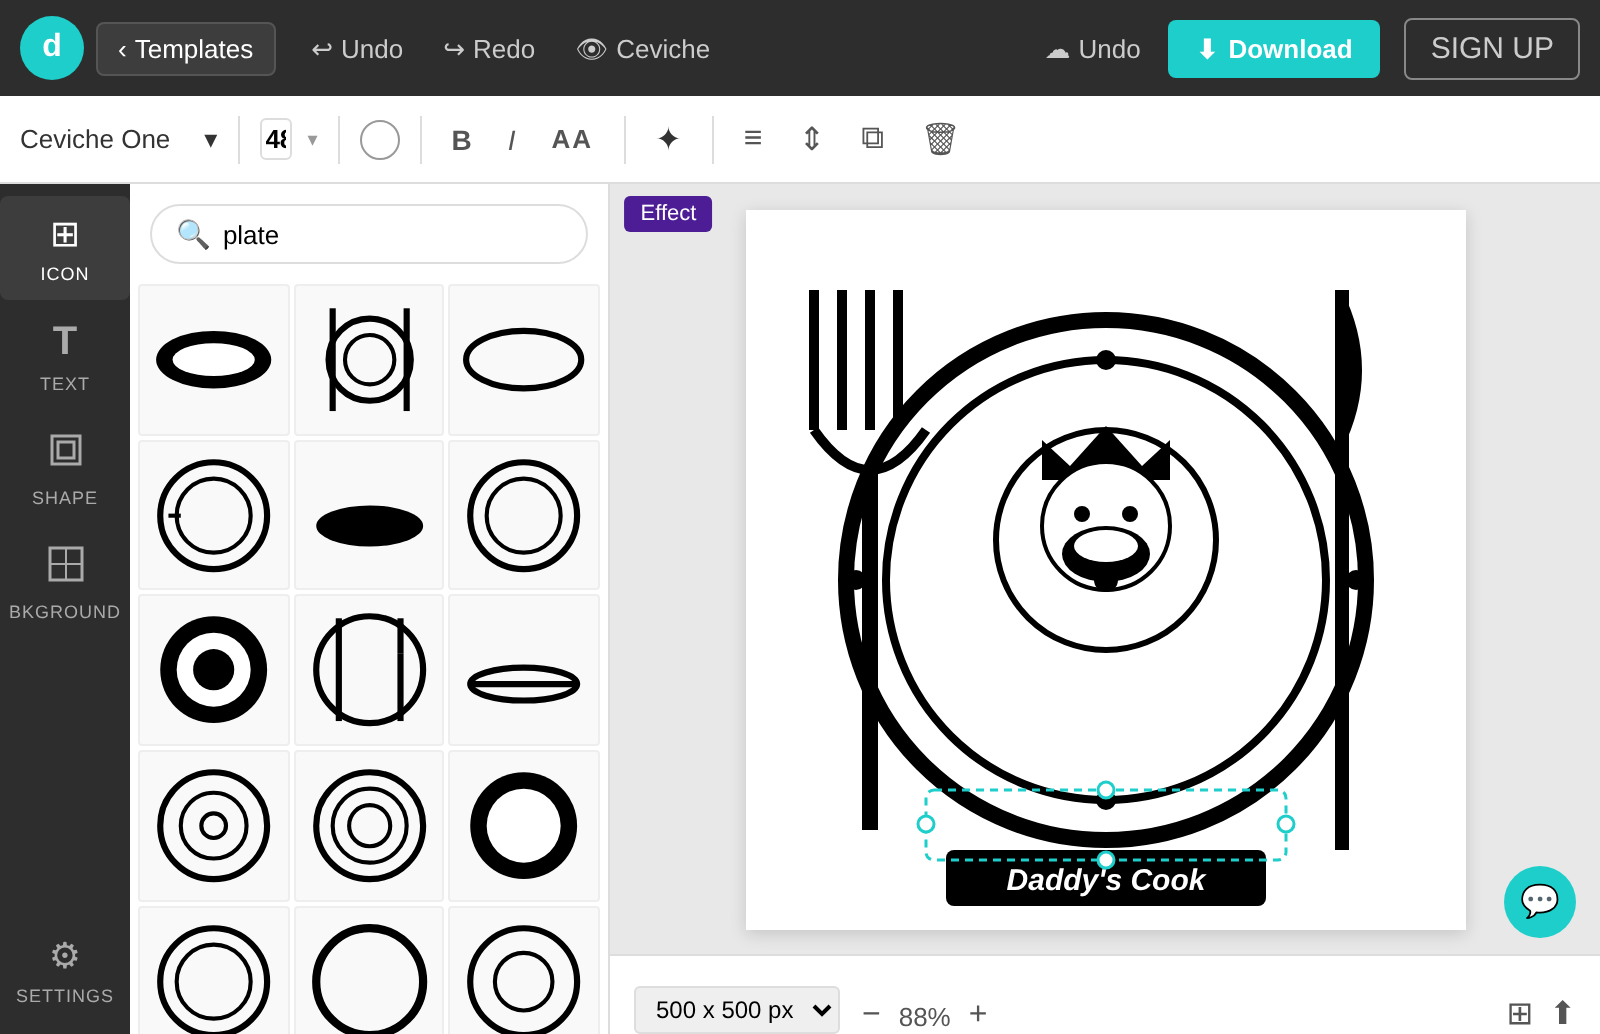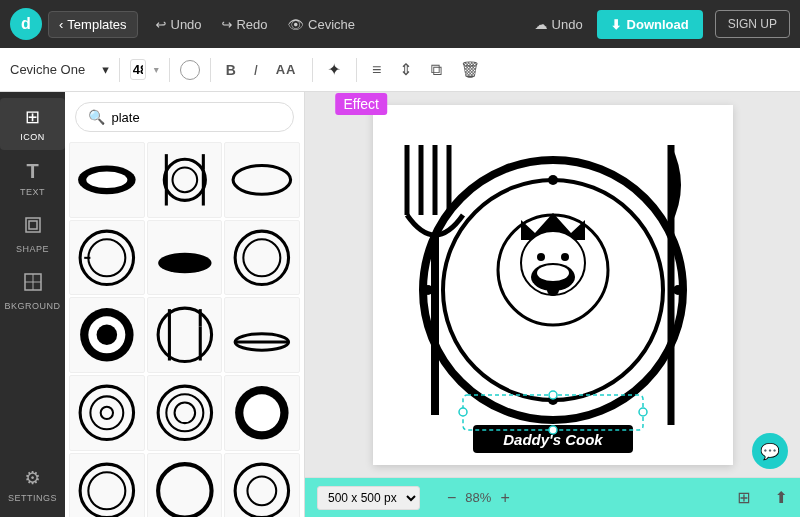--- a/index.html
+++ b/index.html
@@ -60,21 +60,21 @@
       font-weight: bold;
       cursor: pointer;
       display: flex; align-items: center; gap: 5px;
     }
     .signup-btn {
       background: transparent;
       border: 1px solid #888;
       color: #ccc;
       padding: 6px 12px;
       border-radius: 4px;
-      font-size: 12px;
+      font-size: 15px;
       cursor: pointer;
       margin-left: 6px;
     }
 
     
     .toolbar {
       display: flex;
       align-items: center;
       background: white;
       height: 44px;
@@ -101,28 +101,27 @@
     .tb-italic { font-style: italic; }
     .tb-aa { font-size: 13px; letter-spacing: 1px; font-weight: bold; }
     .effect-tooltip {
       position: relative;
     }
     .tooltip-box {
       position: absolute;
       bottom: -32px;
       left: 50%;
       transform: translateX(-50%);
-      background: #d946ef;
+      background: #4c1d95;
       color: white;
-      font-size: 14px;
+      font-size: 11px;
       padding: 3px 8px;
       border-radius: 3px;
       white-space: nowrap;
       z-index: 100;
-      margin-left: 27px;
     }
     .color-circle {
       width: 20px; height: 20px;
       border-radius: 50%;
       background: white;
       border: 1px solid #999;
       cursor: pointer;
     }
 
     
@@ -229,26 +228,26 @@
       justify-content: center;
     }
     .canvas-artwork {
       width: 100%;
       height: 100%;
     }
 
     
     .bottom-bar {
       height: 40px;
-      background: #5eead4;
+      background: #ffffff;
       border-top: 1px solid #ddd;
       display: flex;
-      align-items: center;
+      align-items: flex-end;
       padding: 0 12px;
-      gap: 24px;
+      gap: 8px;
       font-size: 13px;
       color: #555;
     }
     .size-select {
       border: 1px solid #ddd;
       border-radius: 3px;
       padding: 3px 6px;
       font-size: 12px;
       cursor: pointer;
     }

